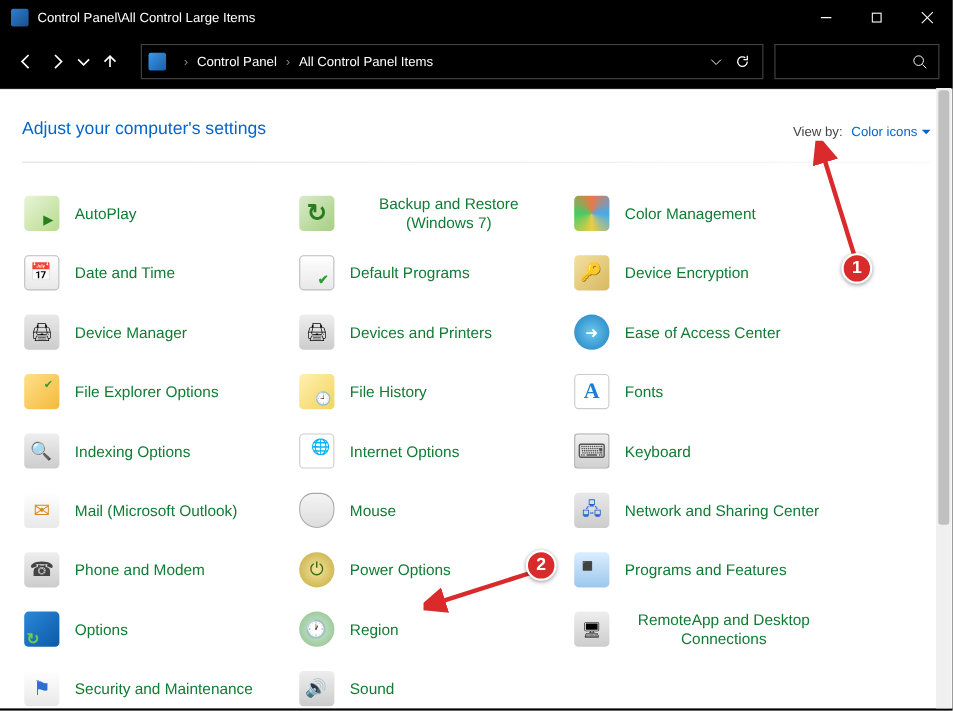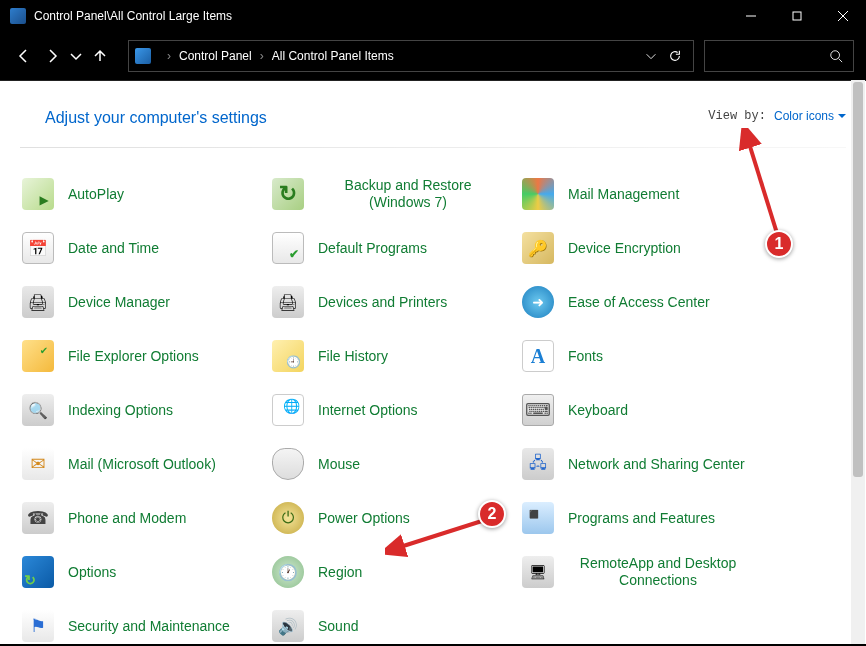--- a/index.html
+++ b/index.html
@@ -91,35 +91,34 @@
     overflow: hidden;
     border-top: 1px solid #222;
   }
   .content-inner {
     padding: 28px 20px 10px 20px;
     height: 100%;
     position: relative;
   }
   .settings-header {
     display: flex;
-    align-items: flex-start;
+    align-items: flex-end;
     padding-bottom: 20px;
-    margin-left: 25px;
   }
   .settings-heading {
     color: #0066cc;
     font-size: 16px;
     font-weight: 400;
   }
   .viewby-wrap {
     margin-left: auto;
     font-size: 12px;
     display: flex; align-items: center; gap: 8px;
   }
-  .viewby-label { color: #444; font-family: Liberation Mono, monospace; }
+  .viewby-label { color: #444; }
   .viewby-value { color: #0066cc; display: flex; align-items: center; gap: 4px; }
   .viewby-value svg { width: 8px; height: 8px; fill: #0066cc; }
 
   .hr-line {
     height: 1px;
     background: linear-gradient(to right, rgba(0,0,0,0.12), rgba(0,0,0,0.03));
     margin-bottom: 28px;
   }
 
   .icon-grid {
@@ -339,21 +338,21 @@
         <div class="cp-item">
           <div class="cp-icon">
             <div class="ic ic-backup"></div>
           </div>
           <div class="cp-label">Backup and Restore (Windows 7)</div>
         </div>
         <div class="cp-item">
           <div class="cp-icon">
             <div class="ic ic-color"></div>
           </div>
-          <div class="cp-label">Mail Management</div>
+          <div class="cp-label">Color Management</div>
         </div>
         <div class="cp-item">
           <div class="cp-icon">
             <div class="ic ic-date"></div>
           </div>
           <div class="cp-label">Date and Time</div>
         </div>
         <div class="cp-item">
           <div class="cp-icon">
             <div class="ic ic-default"></div>

